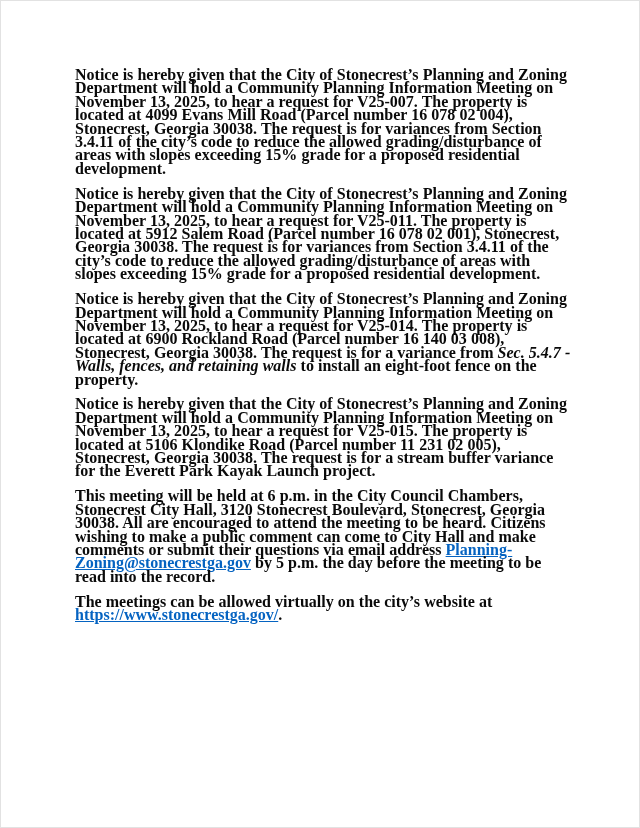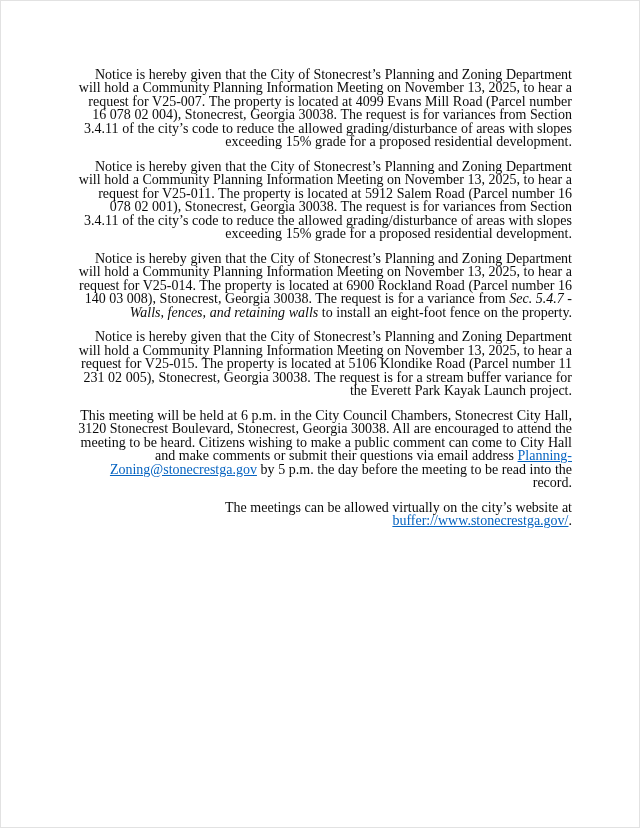--- a/index.html
+++ b/index.html
@@ -19,24 +19,25 @@
     color: #0a0a0a;
   }
   .content {
     position: absolute;
     top: 68px;
     left: 75px;
     width: 497px;
   }
   .content p {
     margin: 0 0 11.5px 0;
-    font-size: 14px;
+    font-size: 16px;
     line-height: 13.4px;
-    text-align: right;
+    text-align: left;
     word-spacing: 0.1px;
+    font-weight: bold;
   }
   .italic {
     font-style: italic;
   }
   a.doclink {
     color: #0563C1;
     text-decoration: underline;
     cursor: pointer;
   }
 </style>
@@ -60,17 +61,17 @@
 
     <p>
       <span>Notice is hereby given that the City of Stonecrest’s Planning and Zoning Department will hold a Community Planning Information Meeting on November 13, 2025, to hear a request for V25-015. The property is located at 5106 Klondike Road (Parcel number 11 231 02 005), Stonecrest, Georgia 30038. The request is for a stream buffer variance for the Everett Park Kayak Launch project.</span>
     </p>
 
     <p>
       <span>This meeting will be held at 6 p.m. in the City Council Chambers, Stonecrest City Hall, 3120 Stonecrest Boulevard, Stonecrest, Georgia 30038. All are encouraged to attend the meeting to be heard. Citizens wishing to make a public comment can come to City Hall and make comments or submit their questions via email address </span><a class="doclink">Planning-Zoning@stonecrestga.gov</a><span> by 5 p.m. the day before the meeting to be read into the record.</span>
     </p>
 
     <p>
-      <span>The meetings can be allowed virtually on the city’s website at  </span><a class="doclink">buffer://www.stonecrestga.gov/</a><span>.</span>
+      <span>The meetings can be allowed virtually on the city’s website at  </span><a class="doclink">https://www.stonecrestga.gov/</a><span>.</span>
     </p>
 
   </div>
 </div>
 
 </body></html>

